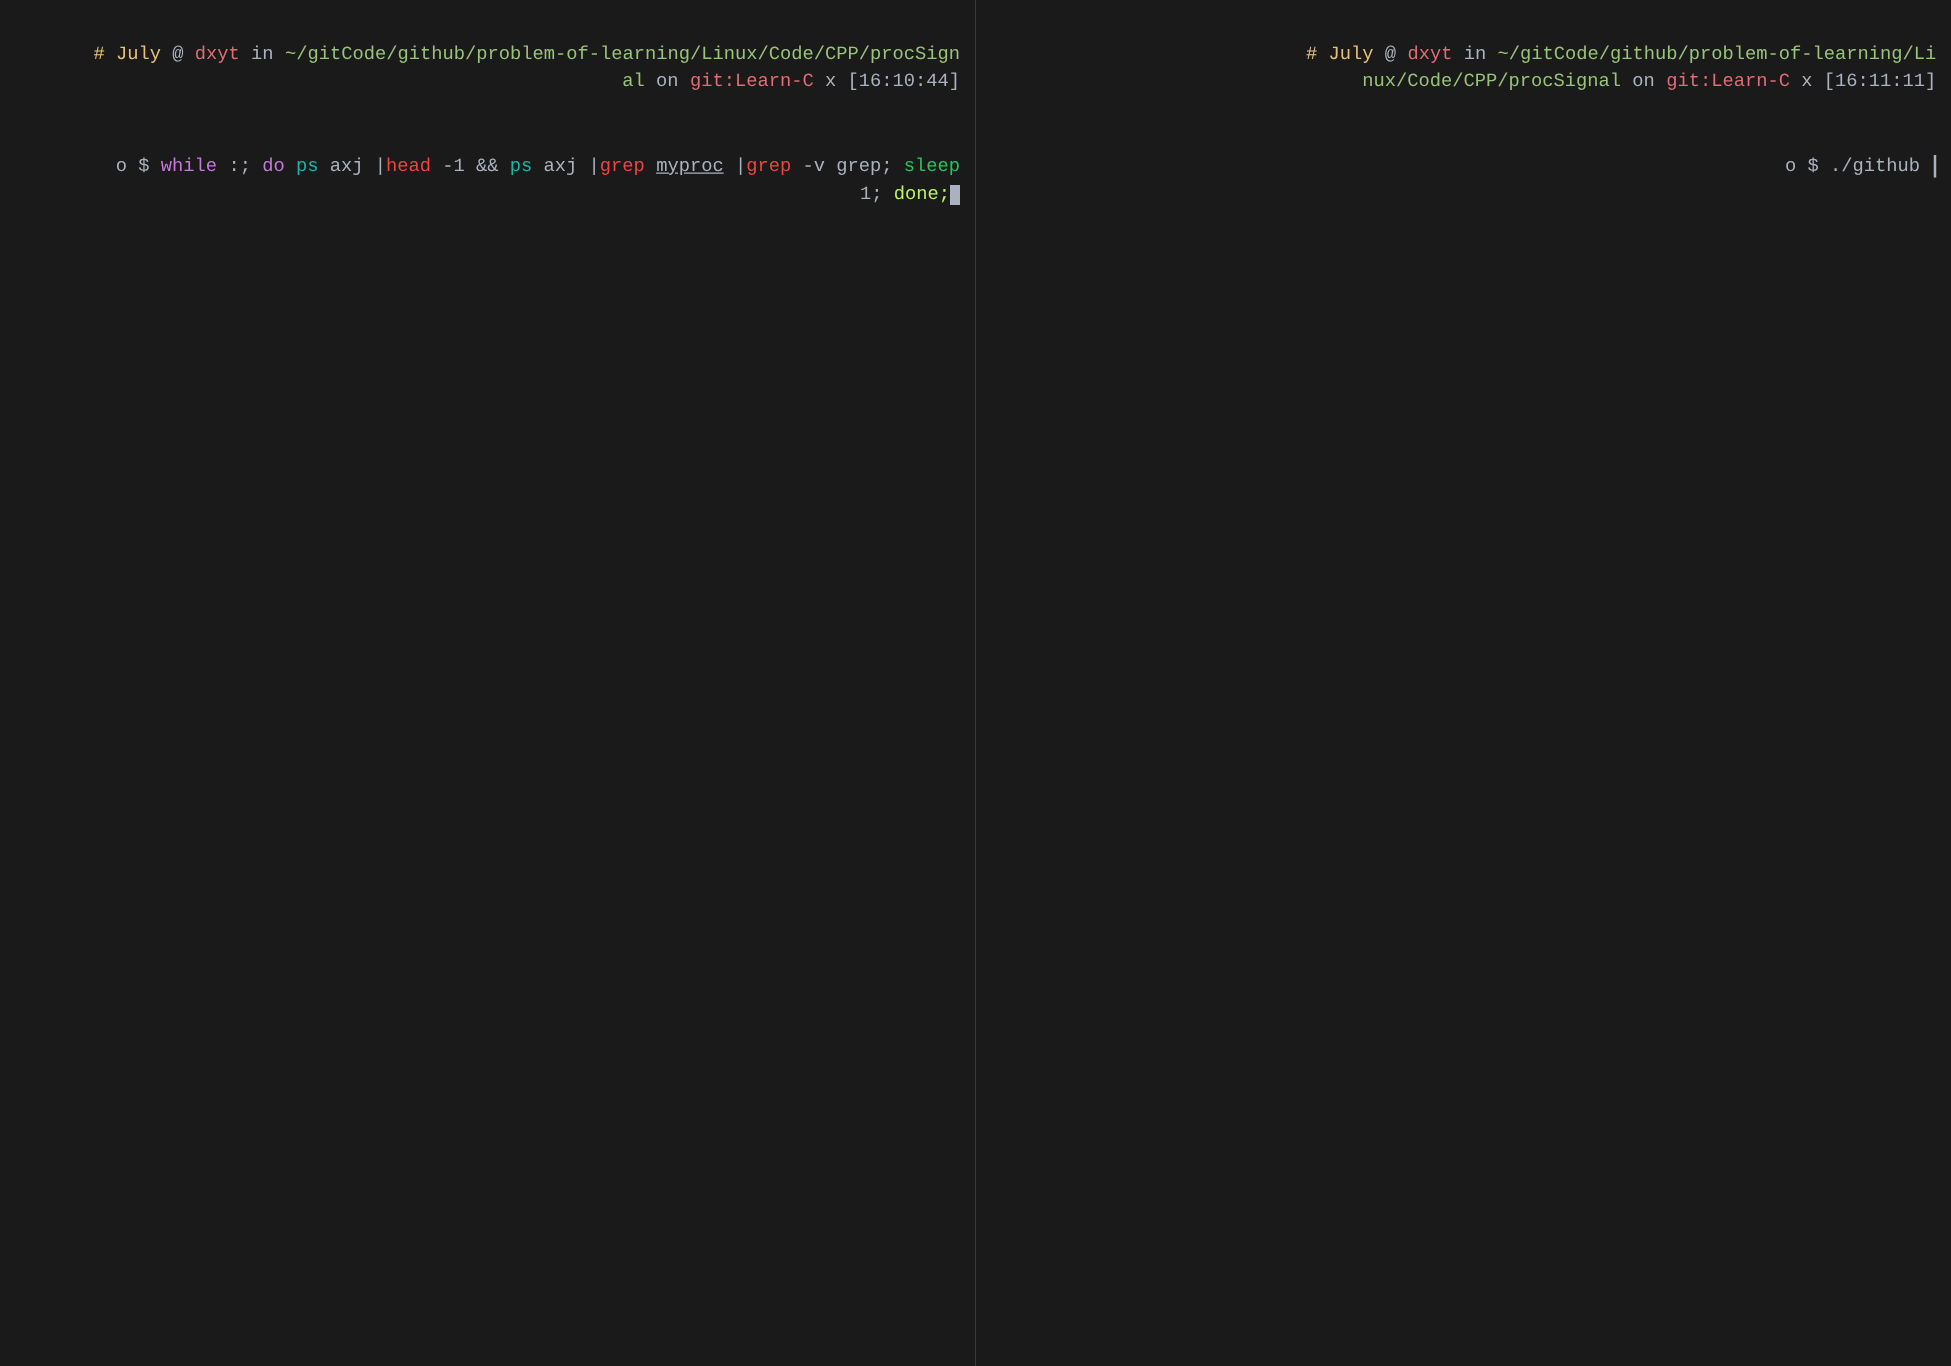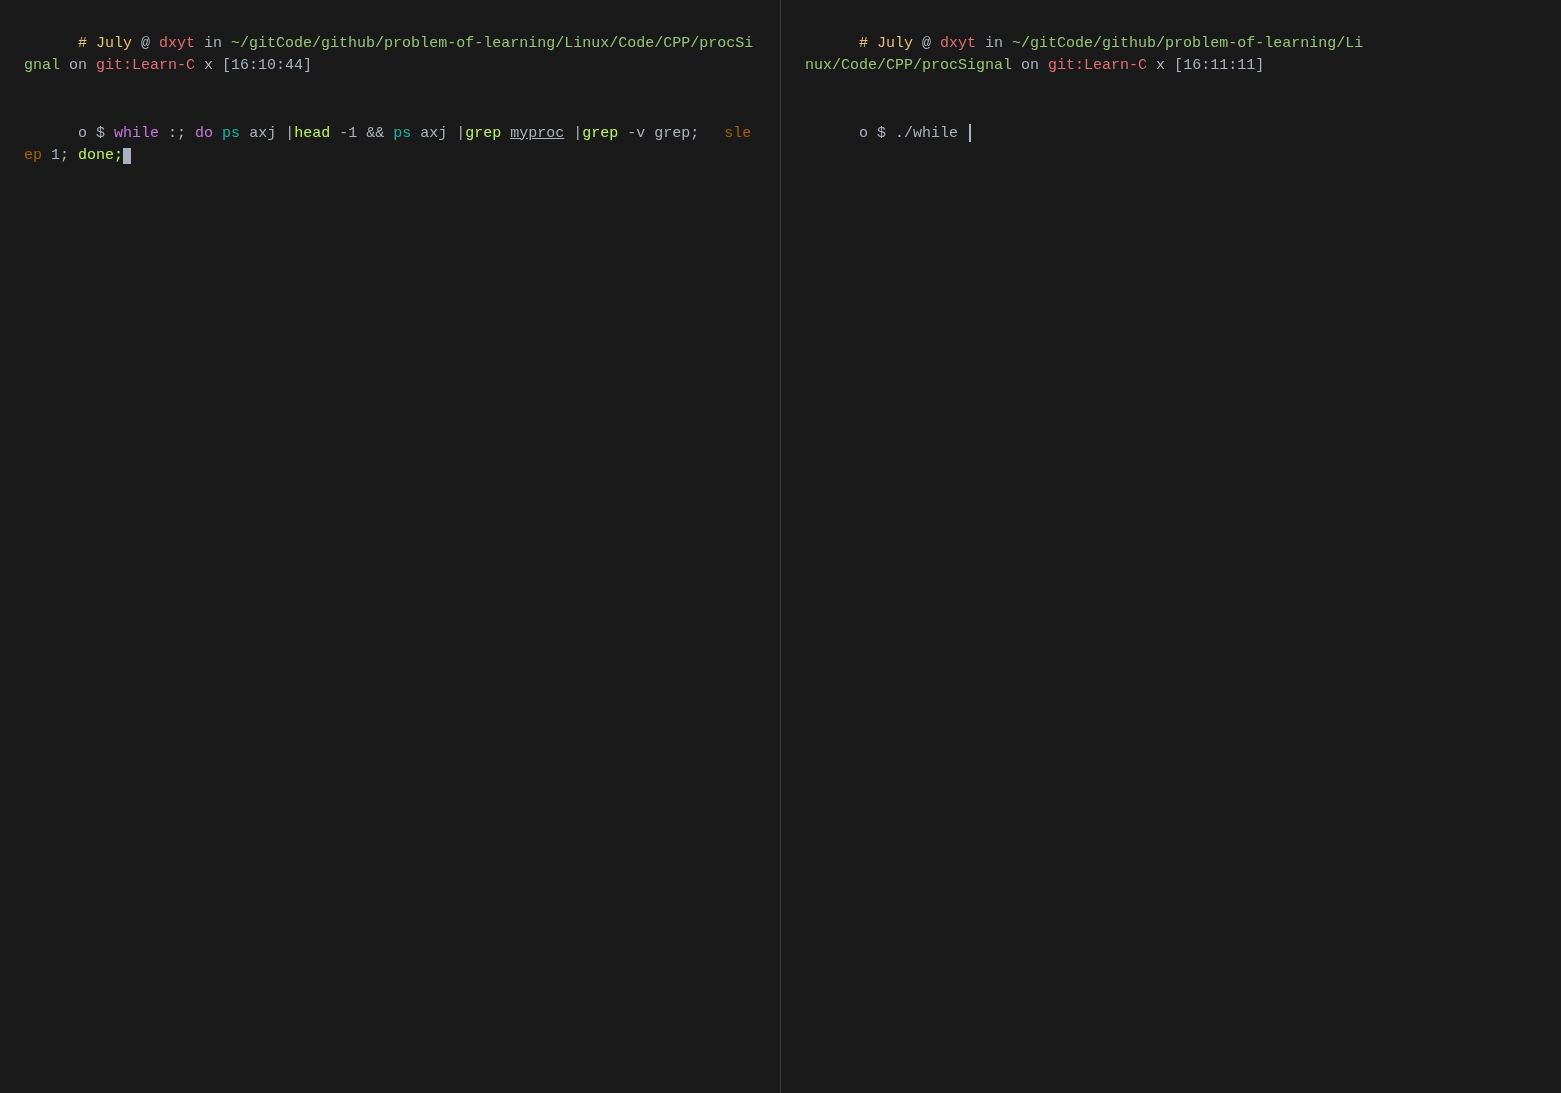--- a/index.html
+++ b/index.html
@@ -18,24 +18,25 @@
     }
 
     .terminal-container {
       display: flex;
       width: 100%;
       height: 100%;
     }
 
     .terminal-pane {
       flex: 1;
-      padding: 10px 24px;
+      padding: 10px 12px;
       background-color: #1a1a1a;
       position: relative;
       overflow: hidden;
+      text-align: right;
     }
 
     .terminal-pane-left {
       border-right: 1px solid #3a3a3a;
     }
 
     .prompt-line {
       line-height: 1.5;
       white-space: pre-wrap;
       word-break: break-all;
@@ -46,27 +47,27 @@
     .color-at { color: #abb2bf; }
     .color-user { color: #e06c75; }
     .color-path { color: #98c379; }
     .color-git-branch { color: #e06c75; }
     .color-bracket { color: #abb2bf; }
     .color-time { color: #abb2bf; }
     .color-dollar { color: #abb2bf; }
     .color-command { color: #abb2bf; }
     .color-keyword { color: #c678dd; font-family: Liberation Mono, monospace; }
     .color-pipe { color: #abb2bf; }
-    .color-grep-cmd { color: #bef264; }
+    .color-grep-cmd { color: #ef4444; }
     .color-myproc-underline {
       color: #abb2bf;
       text-decoration: underline;
     }
     .color-circle { color: #abb2bf; }
-    .color-sleep { color: #a16207; margin-left: 16px; }
+    .color-sleep { color: #22c55e; }
     .color-done { color: #bef264; }
     .color-ps { color: #14b8a6; }
 
     .cursor {
       display: inline-block;
       width: 8px;
       height: 16px;
       background-color: #abb2bf;
       vertical-align: text-bottom;
       animation: blink 1s step-end infinite;
@@ -102,16 +103,16 @@
     </div>
   </div>
 
   <div class="terminal-pane">
 
     <div class="prompt-line">
       <span class="color-hash"># </span><span class="color-month">July</span><span class="color-at"> @ </span><span class="color-user">dxyt</span><span class="color-at"> in </span><span class="color-path">~/gitCode/github/problem-of-learning/Li<br>nux/Code/CPP/procSignal</span><span class="color-at"> on </span><span class="color-git-branch">git:</span><span class="color-git-branch">Learn-C</span><span class="color-at"> x </span><span class="color-bracket">[</span><span class="color-time">16:11:11</span><span class="color-bracket">]</span>
     </div>
 
     <div class="prompt-line">
-      <span class="color-circle">o</span><span class="color-dollar"> $ </span><span class="color-command">./while </span><span class="right-cursor"></span>
+      <span class="color-circle">o</span><span class="color-dollar"> $ </span><span class="color-command">./github </span><span class="right-cursor"></span>
     </div>
   </div>
 </div>
 
 </body></html>

